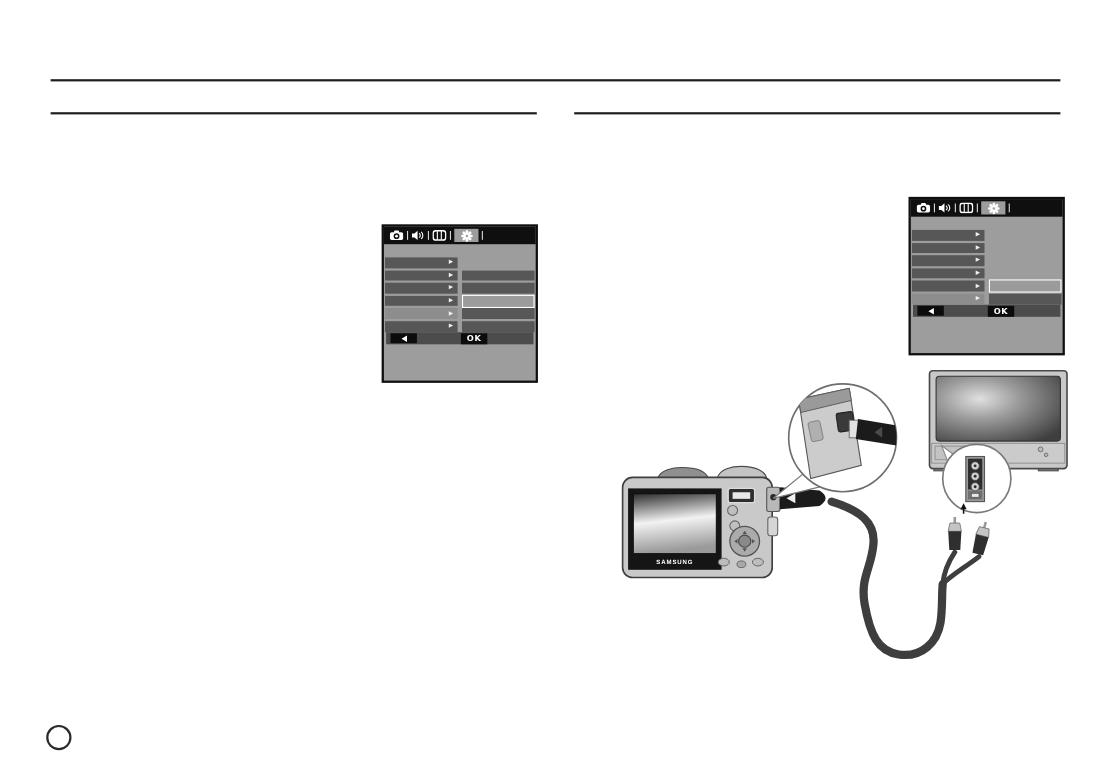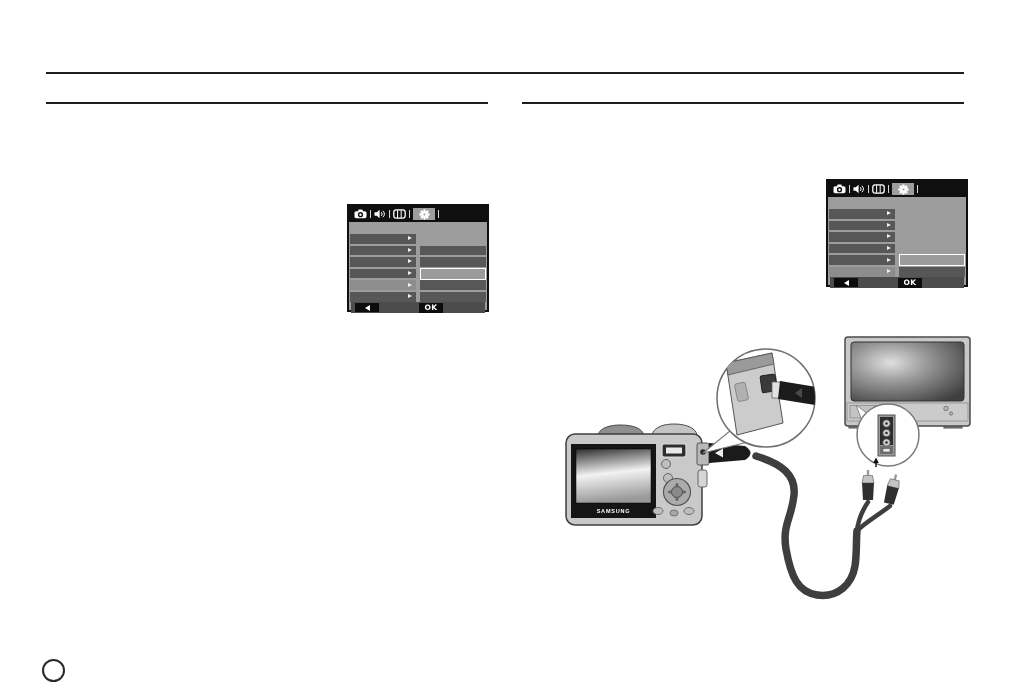--- a/index.html
+++ b/index.html
@@ -6,21 +6,21 @@
   body{position:relative;width:1009px;height:697px;background:#ffffff;overflow:hidden;
        font-family:"Liberation Sans",sans-serif}
   .rule{position:absolute;height:2px;background:#1d1d1d}
   #rule-top{left:46px;top:72px;width:918px}
   #rule-left{left:46px;top:102px;width:442px}
   #rule-right{left:522px;top:102px;width:442px}
   #page-circle{position:absolute;left:42px;top:659px;width:19px;height:19px;
        border:2px solid #2a2a2a;border-radius:50%}
 
   
-  .osd{position:absolute;width:142px;height:108px;background:#9d9d9d;
+  .osd{position:absolute;width:142px;height:144px;background:#9d9d9d;
        border:2px solid #0f0f0f;box-sizing:border-box}
   #osd-left{left:347px;top:204px}
   #osd-right{left:826px;top:179px}
   .osd-tabs{height:16px;background:#0f0f0f;display:flex;align-items:center;padding-left:5px}
   .tab-ic{display:flex;align-items:center}
   .tab-ic svg{display:block}
   .tab-sep{width:1px;height:8px;background:#d8d8d8;margin:0 3px;flex:none}
   .tab-active{width:22px;height:12px;background:#9d9d9d;display:flex;align-items:center;
        justify-content:center;flex:none}
   .osd-body{position:relative;height:92px}

